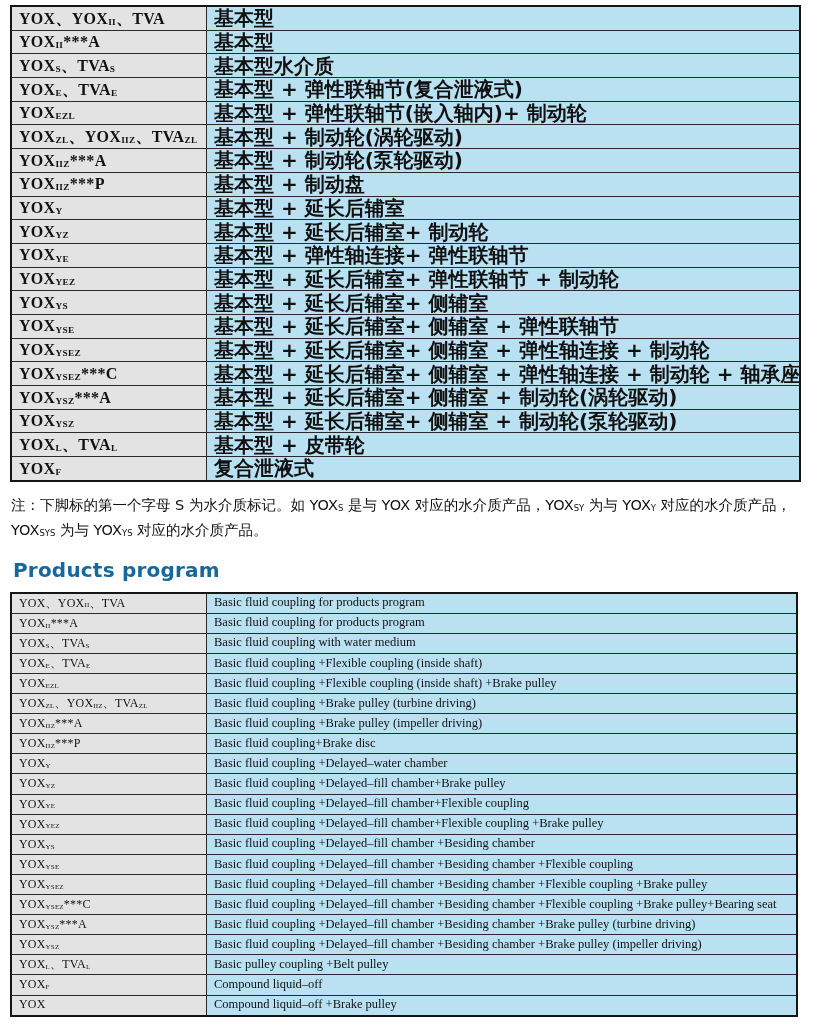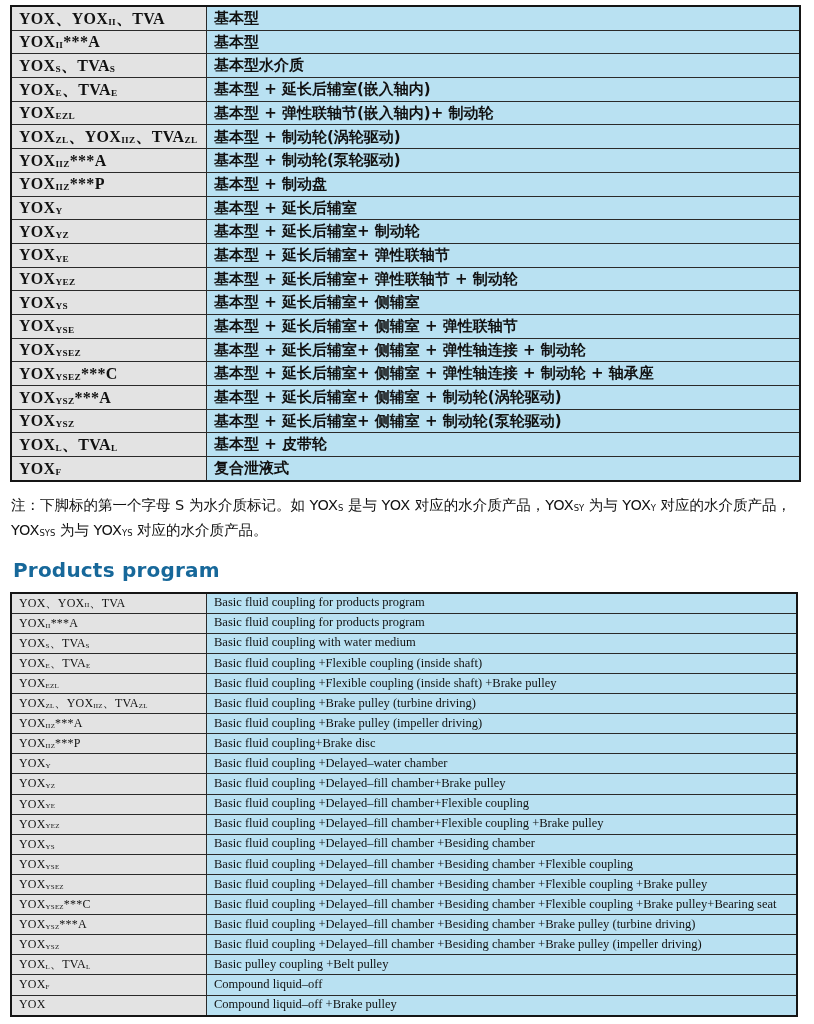--- a/index.html
+++ b/index.html
@@ -40,21 +40,21 @@
     width: 180px;
     background: var(--model-column-bg, #e3e3e3);
     font-family: "Liberation Serif", "DejaVu Serif", serif;
     font-weight: bold;
     font-size: 16px;
     letter-spacing: 0.3px;
   }
   .tbl-cn td.desc {
     background: var(--description-column-bg, #b9e1f2);
     font-weight: bold;
-    font-size: 15px;
+    font-size: 20px;
   }
   
   .note {
     width: 798px;
     margin: 11px 0 12px 1px;
     font-size: 14.5px;
     line-height: 1.72;
     white-space: normal;
   }
   
@@ -105,21 +105,21 @@
         <tr>
         <td class="model">YOX<sub>II</sub>***A</td>
         <td class="desc">基本型</td>
       </tr>
         <tr>
         <td class="model">YOX<sub>S</sub>、TVA<sub>S</sub></td>
         <td class="desc">基本型水介质</td>
       </tr>
         <tr>
         <td class="model">YOX<sub>E</sub>、TVA<sub>E</sub></td>
-        <td class="desc">基本型 + 延长后辅室(嵌入轴内)</td>
+        <td class="desc">基本型 + 弹性联轴节(复合泄液式)</td>
       </tr>
         <tr>
         <td class="model">YOX<sub>EZL</sub></td>
         <td class="desc">基本型 + 弹性联轴节(嵌入轴内)+ 制动轮</td>
       </tr>
         <tr>
         <td class="model">YOX<sub>ZL</sub>、YOX<sub>IIZ</sub>、TVA<sub>ZL</sub></td>
         <td class="desc">基本型 + 制动轮(涡轮驱动)</td>
       </tr>
         <tr>
@@ -133,21 +133,21 @@
         <tr>
         <td class="model">YOX<sub>Y</sub></td>
         <td class="desc">基本型 + 延长后辅室</td>
       </tr>
         <tr>
         <td class="model">YOX<sub>YZ</sub></td>
         <td class="desc">基本型 + 延长后辅室+ 制动轮</td>
       </tr>
         <tr>
         <td class="model">YOX<sub>YE</sub></td>
-        <td class="desc">基本型 + 延长后辅室+ 弹性联轴节</td>
+        <td class="desc">基本型 + 弹性轴连接+ 弹性联轴节</td>
       </tr>
         <tr>
         <td class="model">YOX<sub>YEZ</sub></td>
         <td class="desc">基本型 + 延长后辅室+ 弹性联轴节 + 制动轮</td>
       </tr>
         <tr>
         <td class="model">YOX<sub>YS</sub></td>
         <td class="desc">基本型 + 延长后辅室+ 侧辅室</td>
       </tr>
         <tr>

